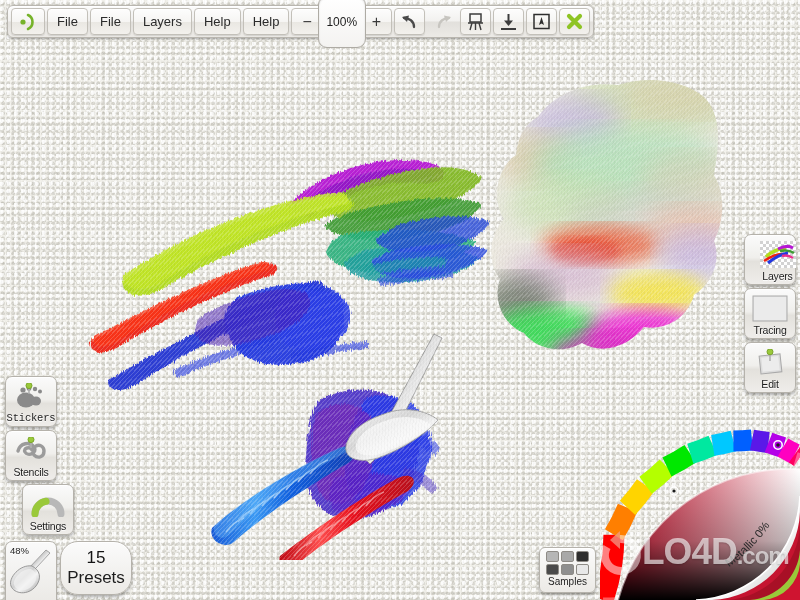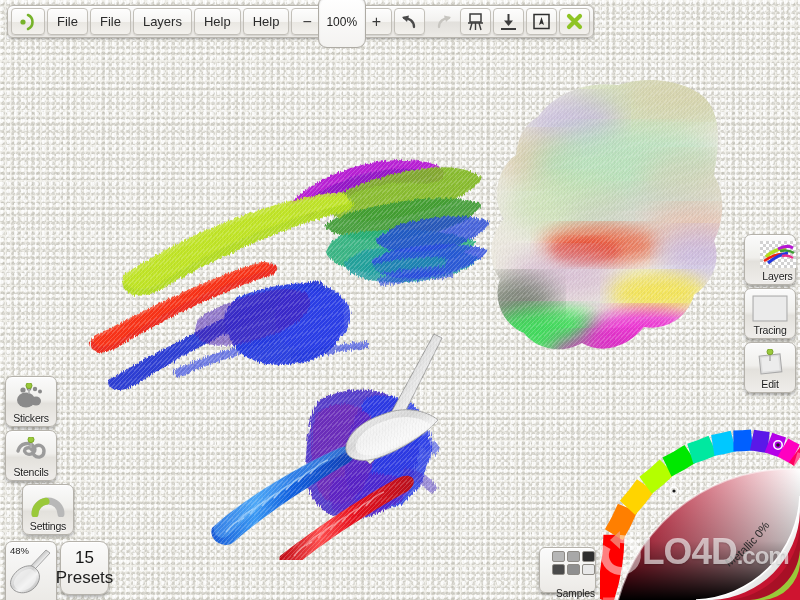--- a/index.html
+++ b/index.html
@@ -111,38 +111,38 @@
     border:1px solid #b5b2ab;
     box-shadow:0 2px 3px rgba(0,0,0,.30), inset 0 1px 0 #fff;
     overflow:hidden;
   }
   #brush-pct{
     position:absolute; left:4px; top:3px; font-size:9.5px; color:#1c1c1c; z-index:3;
     text-shadow:0 1px 0 rgba(255,255,255,.9);
   }
   #presets-pod{
     position:absolute; left:60px; top:541px; z-index:55;
-    width:49px; height:54px; border-radius:9px;
+    width:72px; height:54px; border-radius:18px;
     background:linear-gradient(#fbfbfb,#eceae6);
     border:1px solid #b5b2ab;
     box-shadow:0 2px 3px rgba(0,0,0,.30), inset 0 1px 0 #fff;
     display:flex; flex-direction:column; align-items:center; justify-content:center;
     cursor:default; user-select:none;
   }
   #presets-count{ font-size:17px; color:#141414; line-height:1.15; }
   #presets-label{ font-size:17px; color:#1d1d1d; }
 
   #samples-pod{
     position:absolute; left:539px; top:547px; z-index:55;
     width:57px; height:46px; border-radius:6px;
     background:linear-gradient(#fbfbfb,#eceae6);
     border:1px solid #b5b2ab;
     box-shadow:0 2px 3px rgba(0,0,0,.30), inset 0 1px 0 #fff;
-    display:flex; flex-direction:column; align-items:flex-end; padding-top:3px;
-    cursor:default; user-select:none;gap:12px;
+    display:flex; flex-direction:column; align-items:center; padding-top:3px;
+    cursor:default; user-select:none;
   }
   #swatch-grid{ display:grid; grid-template-columns:repeat(3,13px); grid-gap:2px; }
   .swatch{ width:13px; height:11px; border-radius:2px; border:1px solid #8e8b86; }
   #samples-label{ font-size:10px; color:#1d1d1d; margin-top:1px; }
 
   
   #picker{
     position:absolute; right:0; bottom:0; width:200px; height:205px; z-index:58;
     pointer-events:none;
   }
@@ -419,21 +419,21 @@
     </svg>
   </div>
 
   <div class="tb-btn icon-btn">
     <svg width="19" height="19" viewBox="0 0 19 19">
       <path d="M4,4 L15,15 M15,4 L4,15" stroke="#8ec424" stroke-width="4.2" stroke-linecap="round"></path>
     </svg>
   </div>
 </div>
 
-<div class="pod" style="left:5px; top:376px;">
+<div class="pod" style="left:5px; top:376px;font-family:Liberation Mono, monospace;">
   <div class="thumb">
     <svg width="34" height="27" viewBox="0 0 34 27">
       <ellipse cx="12" cy="17" rx="9" ry="7.5" fill="#8a8a8a"></ellipse>
       <ellipse cx="22" cy="18" rx="5" ry="4.5" fill="#8a8a8a"></ellipse>
       <circle cx="9" cy="7" r="2.6" fill="#8a8a8a"></circle>
       <circle cx="15" cy="5.5" r="2.4" fill="#8a8a8a"></circle>
       <circle cx="21" cy="6" r="2.2" fill="#8a8a8a"></circle>
       <circle cx="26" cy="8.5" r="2" fill="#8a8a8a"></circle>
       <path d="M15,3 V11" stroke="#b0b0b0" stroke-width="1.6"></path>
       <circle cx="15" cy="2.6" r="3" fill="#9ac93a" stroke="#7aa52a"></circle>

